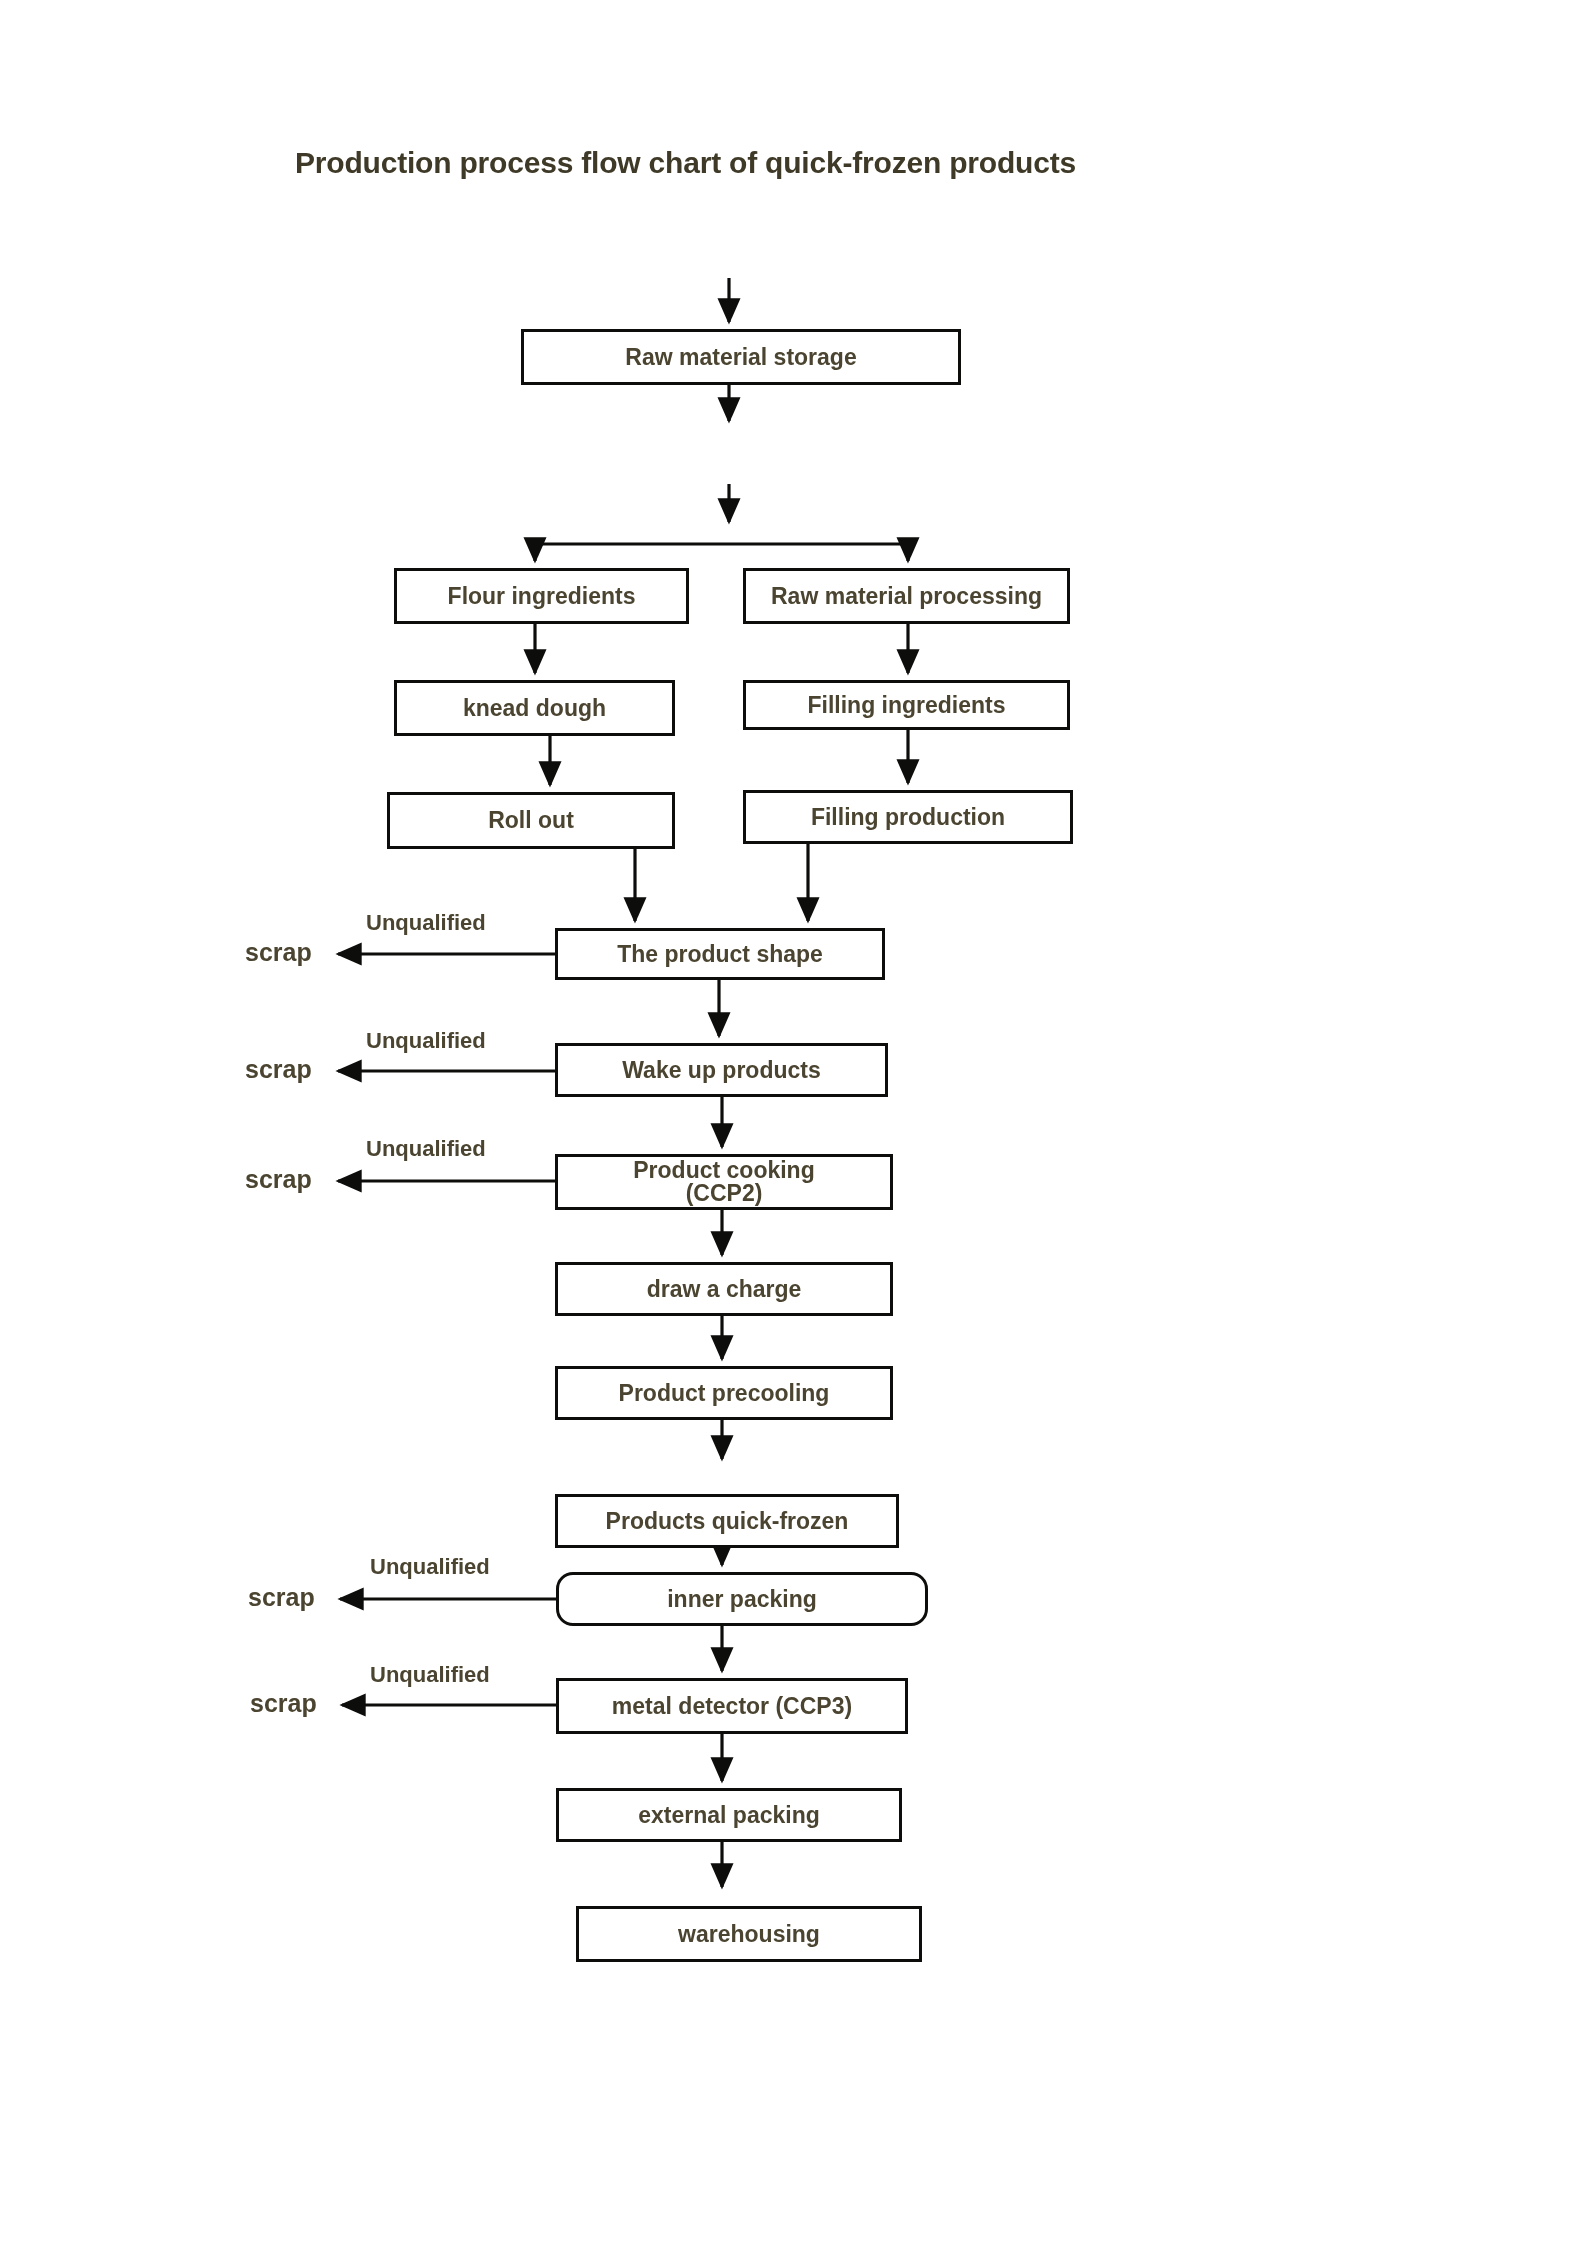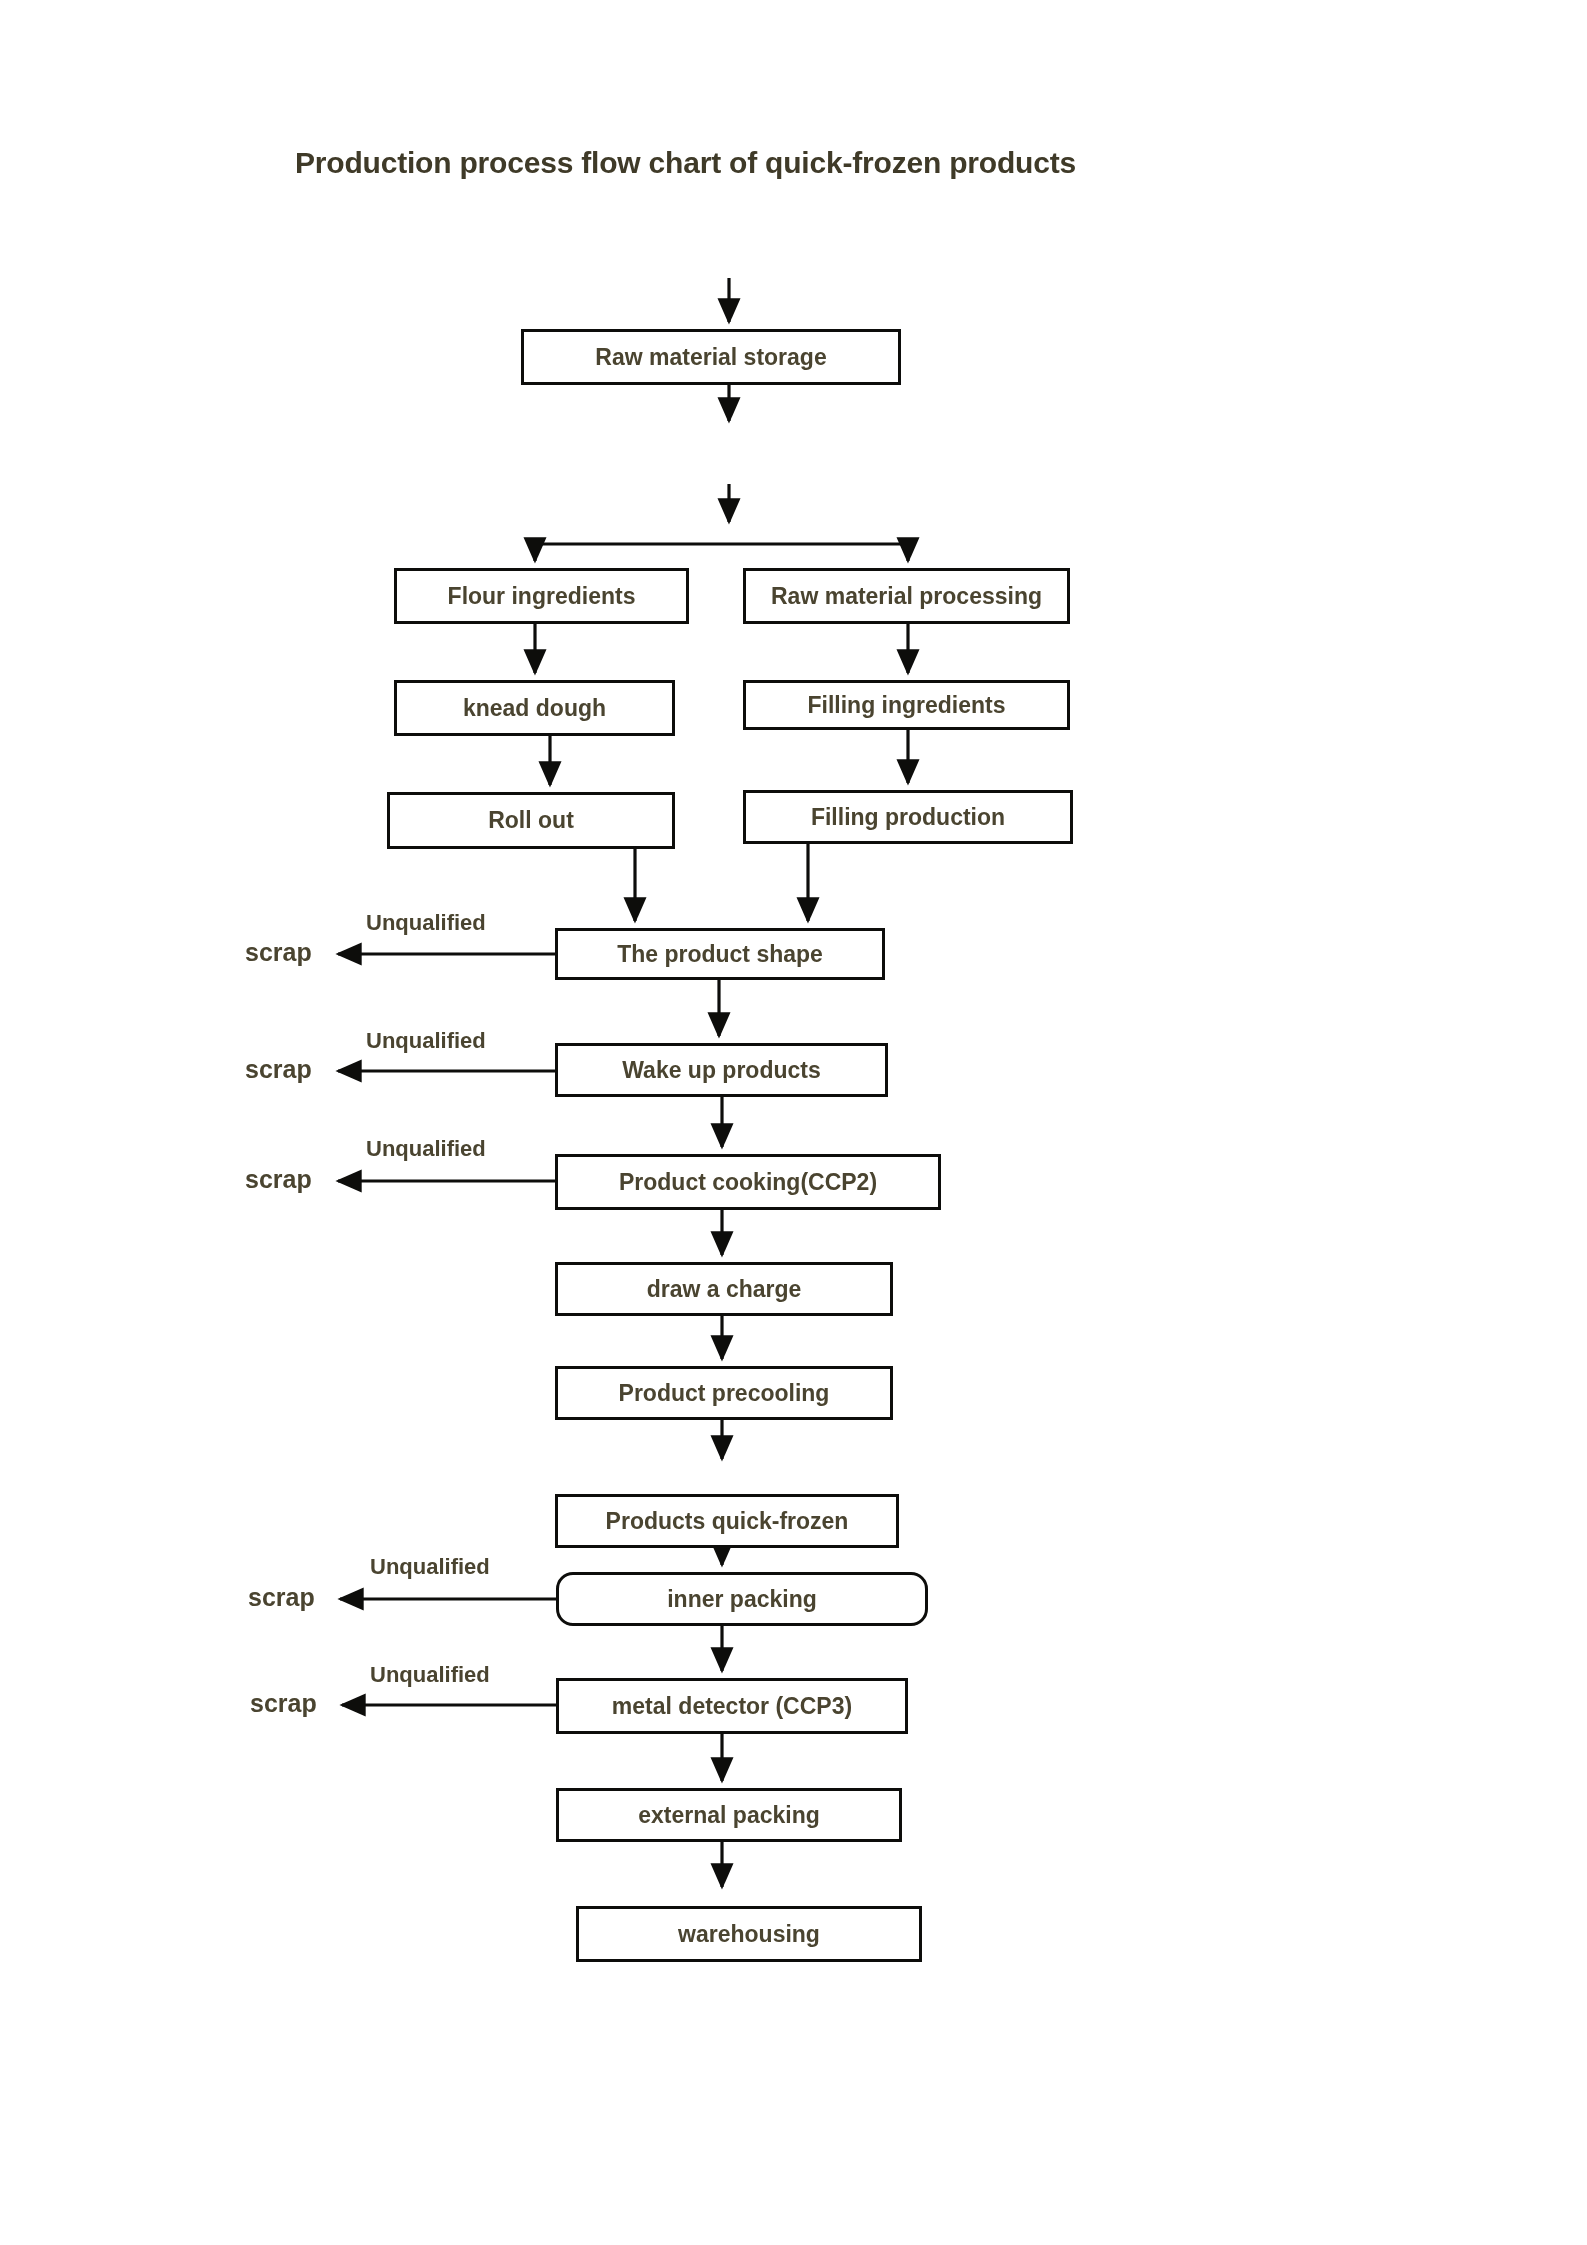--- a/index.html
+++ b/index.html
@@ -138,21 +138,21 @@
 
       <line x1="555" y1="954" x2="338" y2="954" marker-end="url(#arrowhead-lg)"></line>
       <line x1="555" y1="1071" x2="338" y2="1071" marker-end="url(#arrowhead-lg)"></line>
       <line x1="555" y1="1181" x2="338" y2="1181" marker-end="url(#arrowhead-lg)"></line>
       <line x1="556" y1="1599" x2="340" y2="1599" marker-end="url(#arrowhead-lg)"></line>
       <line x1="556" y1="1705" x2="342" y2="1705" marker-end="url(#arrowhead-lg)"></line>
     </g>
   </svg>
 
 
-  <div class="node" style="left:521px; top:329px; width:380px; height:56px;">
+  <div class="node" style="left:521px; top:329px; width:440px; height:56px;">
     <span class="node-label">Raw material storage</span>
   </div>
 
 
   <div class="node" style="left:394px; top:568px; width:295px; height:56px;">
     <span class="node-label">Flour ingredients</span>
   </div>
 
   <div class="node" style="left:743px; top:568px; width:327px; height:56px;">
     <span class="node-label">Raw material processing</span>
@@ -175,21 +175,21 @@
   </div>
 
   <div class="node" style="left:555px; top:928px; width:330px; height:52px;">
     <span class="node-label">The product shape</span>
   </div>
 
   <div class="node" style="left:555px; top:1043px; width:333px; height:54px;">
     <span class="node-label">Wake up products</span>
   </div>
 
-  <div class="node" style="left:555px; top:1154px; width:386px; height:56px;">
+  <div class="node" style="left:555px; top:1154px; width:338px; height:56px;flex-direction:column;">
     <span class="node-label">Product cooking</span>
       <span class="node-label">(CCP2)</span>
   </div>
 
   <div class="node" style="left:555px; top:1262px; width:338px; height:54px;">
     <span class="node-label">draw a charge</span>
   </div>
 
   <div class="node" style="left:555px; top:1366px; width:338px; height:54px;">
     <span class="node-label">Product precooling</span>

